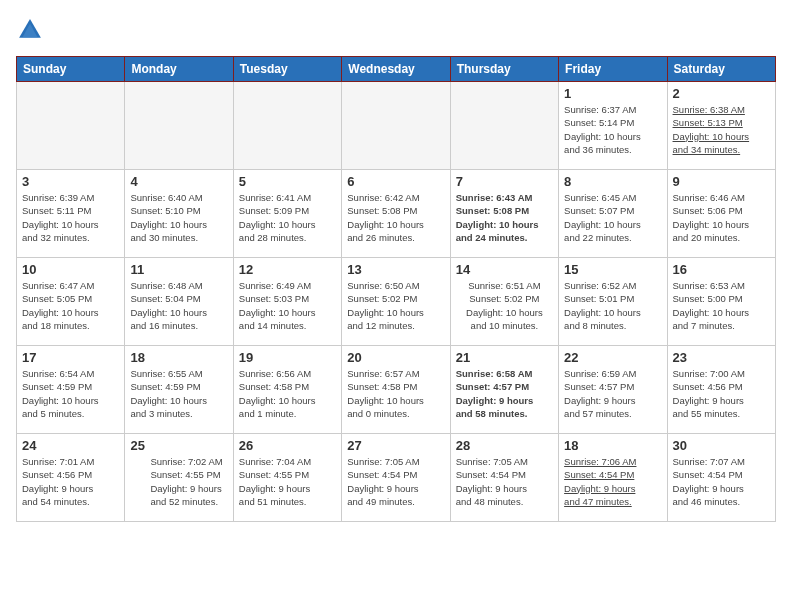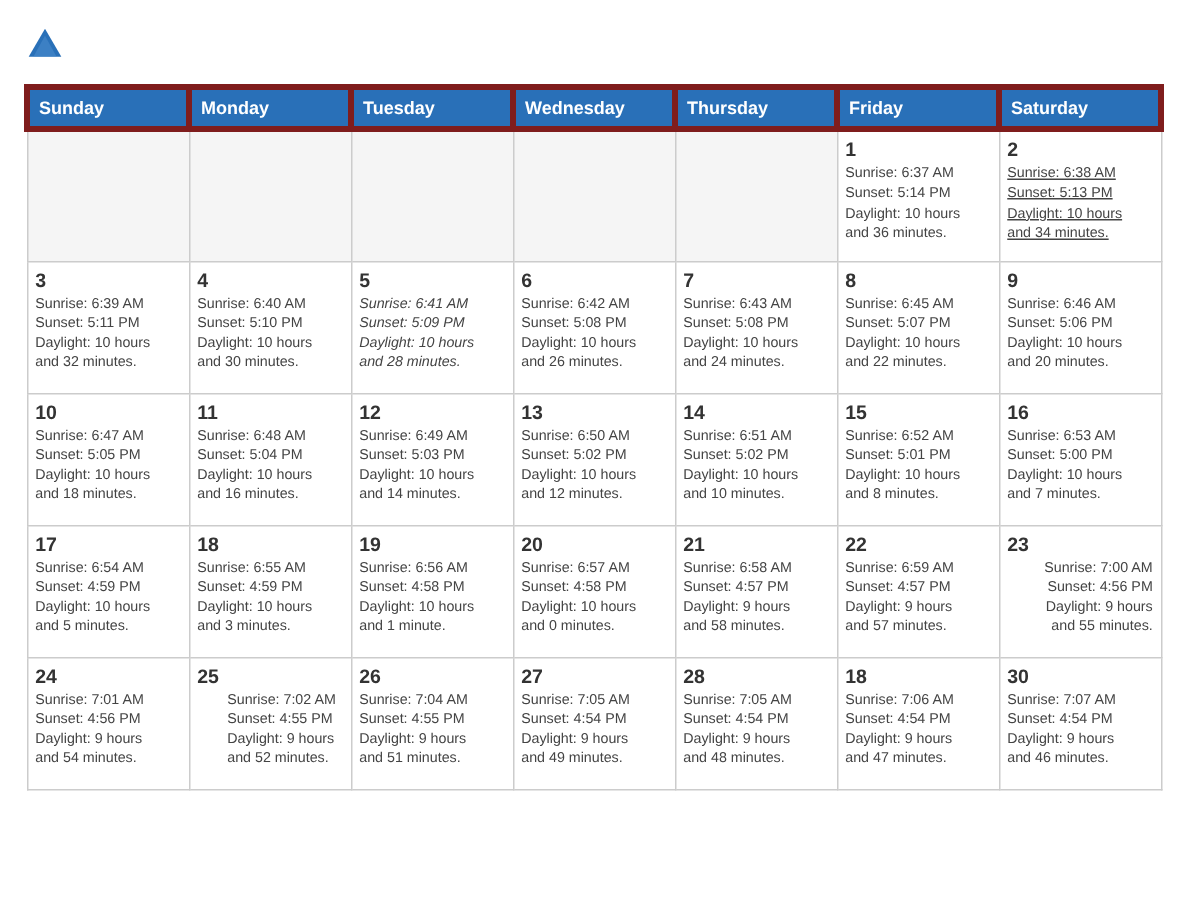--- a/index.html
+++ b/index.html
@@ -63,21 +63,21 @@
       border-collapse: collapse;
       table-layout: fixed;
     }
     .calendar th {
       background: #2970b8;
       color: #fff;
       font-size: 12px;
       font-weight: bold;
       padding: 5px 6px;
       text-align: left;
-      border: 4px solid #7f1d1d;
+      border: 1px solid #7f1d1d;
     }
     .calendar td {
       border: 1px solid #ccc;
       vertical-align: top;
       padding: 4px 5px;
       font-size: 10px;
       color: #333;
       height: 88px;
       background: #fff;
     }
@@ -162,35 +162,35 @@
           </td>
           <td>
             <span class="day-number">4</span>
             <div class="day-info" style="white-space: pre-line;">Sunrise: 6:40 AM
 Sunset: 5:10 PM
 Daylight: 10 hours
 and 30 minutes.</div>
           </td>
           <td>
             <span class="day-number">5</span>
-            <div class="day-info" style="white-space: pre-line; font-style: italic;">Sunrise: 6:41 AM
+            <div class="day-info" style="white-space: pre-line;">Sunrise: 6:41 AM
 Sunset: 5:09 PM
 Daylight: 10 hours
 and 28 minutes.</div>
           </td>
           <td>
             <span class="day-number">6</span>
             <div class="day-info" style="white-space: pre-line;">Sunrise: 6:42 AM
 Sunset: 5:08 PM
 Daylight: 10 hours
 and 26 minutes.</div>
           </td>
           <td>
             <span class="day-number">7</span>
-            <div class="day-info" style="white-space: pre-line;">Sunrise: 6:43 AM
+            <div class="day-info" style="white-space: pre-line; font-weight: bold;">Sunrise: 6:43 AM
 Sunset: 5:08 PM
 Daylight: 10 hours
 and 24 minutes.</div>
           </td>
           <td>
             <span class="day-number">8</span>
             <div class="day-info" style="white-space: pre-line;">Sunrise: 6:45 AM
 Sunset: 5:07 PM
 Daylight: 10 hours
 and 22 minutes.</div>
@@ -227,21 +227,21 @@
           </td>
           <td>
             <span class="day-number">13</span>
             <div class="day-info" style="white-space: pre-line;">Sunrise: 6:50 AM
 Sunset: 5:02 PM
 Daylight: 10 hours
 and 12 minutes.</div>
           </td>
           <td>
             <span class="day-number">14</span>
-            <div class="day-info" style="white-space: pre-line;">Sunrise: 6:51 AM
+            <div class="day-info" style="white-space: pre-line; text-align: center;">Sunrise: 6:51 AM
 Sunset: 5:02 PM
 Daylight: 10 hours
 and 10 minutes.</div>
           </td>
           <td>
             <span class="day-number">15</span>
             <div class="day-info" style="white-space: pre-line;">Sunrise: 6:52 AM
 Sunset: 5:01 PM
 Daylight: 10 hours
 and 8 minutes.</div>
@@ -278,35 +278,35 @@
           </td>
           <td>
             <span class="day-number">20</span>
             <div class="day-info" style="white-space: pre-line;">Sunrise: 6:57 AM
 Sunset: 4:58 PM
 Daylight: 10 hours
 and 0 minutes.</div>
           </td>
           <td>
             <span class="day-number">21</span>
-            <div class="day-info" style="white-space: pre-line;">Sunrise: 6:58 AM
+            <div class="day-info" style="white-space: pre-line; font-weight: bold;">Sunrise: 6:58 AM
 Sunset: 4:57 PM
 Daylight: 9 hours
 and 58 minutes.</div>
           </td>
           <td>
             <span class="day-number">22</span>
             <div class="day-info" style="white-space: pre-line;">Sunrise: 6:59 AM
 Sunset: 4:57 PM
 Daylight: 9 hours
 and 57 minutes.</div>
           </td>
           <td>
             <span class="day-number">23</span>
-            <div class="day-info" style="white-space: pre-line; text-align: right;">Sunrise: 7:00 AM
+            <div class="day-info" style="white-space: pre-line;">Sunrise: 7:00 AM
 Sunset: 4:56 PM
 Daylight: 9 hours
 and 55 minutes.</div>
           </td>
         </tr>
         <tr>
           <td>
             <span class="day-number">24</span>
             <div class="day-info" style="white-space: pre-line;">Sunrise: 7:01 AM
 Sunset: 4:56 PM
@@ -336,21 +336,21 @@
           </td>
           <td>
             <span class="day-number">28</span>
             <div class="day-info" style="white-space: pre-line;">Sunrise: 7:05 AM
 Sunset: 4:54 PM
 Daylight: 9 hours
 and 48 minutes.</div>
           </td>
           <td>
             <span class="day-number">18</span>
-            <div class="day-info" style="white-space: pre-line;">Sunrise: 7:06 AM
+            <div class="day-info" style="white-space: pre-line; text-decoration: underline;">Sunrise: 7:06 AM
 Sunset: 4:54 PM
 Daylight: 9 hours
 and 47 minutes.</div>
           </td>
           <td>
             <span class="day-number">30</span>
             <div class="day-info" style="white-space: pre-line;">Sunrise: 7:07 AM
 Sunset: 4:54 PM
 Daylight: 9 hours
 and 46 minutes.</div>

